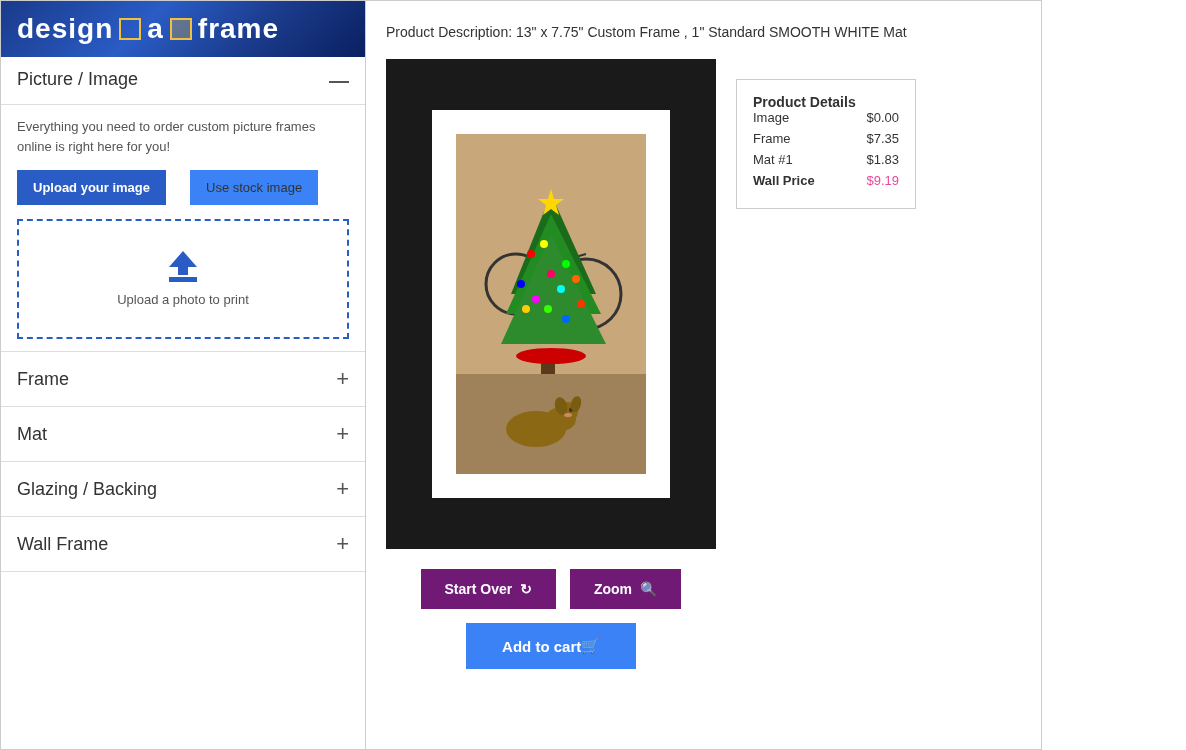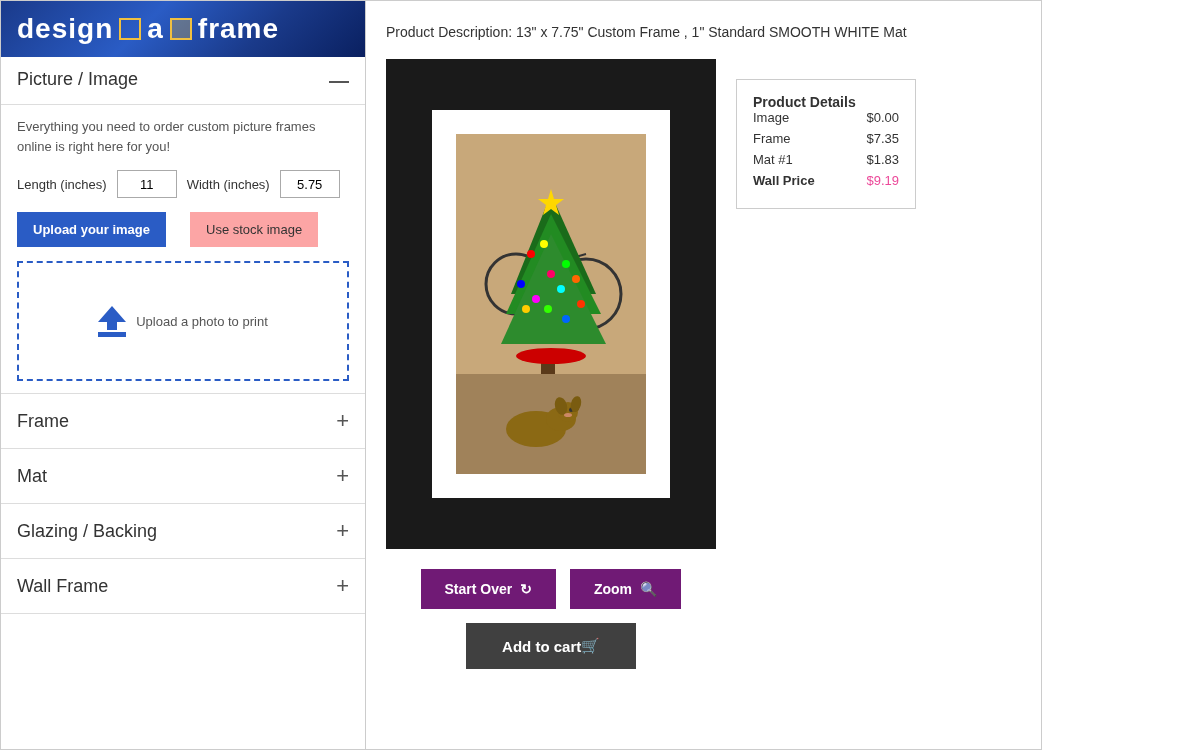--- a/index.html
+++ b/index.html
@@ -37,27 +37,27 @@
       width: 60px; height: 28px; border: 1px solid #aaa; padding: 2px 6px;
       font-size: 13px; text-align: center;
     }
 
     .image-buttons { display: flex; gap: 24px; margin-bottom: 14px; }
     .btn-upload-image {
       background: #2a5cc5; color: #fff; border: none; padding: 10px 16px;
       font-size: 13px; cursor: pointer; font-weight: bold;
     }
     .btn-stock-image {
-      background: #fca5a5; color: #333; border: none; padding: 10px 16px;
+      background: #3b82f6; color: #333; border: none; padding: 10px 16px;
       font-size: 13px; cursor: pointer;
     }
 
     .upload-drop-zone {
       border: 2px dashed #2a5cc5; padding: 24px 16px;
-      display: flex; align-items: center; justify-content: center;
+      display: flex; flex-direction: column; align-items: center; justify-content: center;
       gap: 10px; cursor: pointer; min-height: 120px;
     }
     .upload-label { font-size: 13px; color: #555; }
 
     .collapsible-section {
       display: flex; justify-content: space-between; align-items: center;
       padding: 14px 16px; border-bottom: 1px solid #ddd; cursor: pointer;
     }
     .collapsible-section h3 { font-size: 18px; font-weight: normal; color: #333; }
     .plus-icon { font-size: 22px; color: #555; }
@@ -95,21 +95,21 @@
 
     .action-buttons { display: flex; gap: 14px; margin-top: 20px; justify-content: center; }
     .btn-start-over, .btn-zoom {
       background: #701a75; color: #fff; border: none; padding: 12px 24px;
       font-size: 14px; cursor: pointer; display: flex; align-items: center; gap: 8px;
       font-weight: bold;
     }
 
     .add-to-cart-row { display: flex; justify-content: center; margin-top: 14px; }
     .btn-add-to-cart {
-      background: #404040; color: #fff; border: none; padding: 14px 36px;
+      background: #3b82f6; color: #fff; border: none; padding: 14px 36px;
       font-size: 15px; cursor: pointer; display: flex; align-items: center; 
       font-weight: bold;
     }
 
     .upload-arrow {
       display: flex; flex-direction: column; align-items: center;
     }
     .arrow-up {
       width: 0; height: 0;
       border-left: 14px solid transparent;
@@ -144,26 +144,20 @@
     </div>
 
     <div class="section-header">
       <h2>Picture / Image</h2>
       <span class="section-icon">—</span>
     </div>
 
     <div class="picture-section">
       <p class="description-text">Everything you need to order custom picture frames online is right here for you!</p>
 
-      <div class="dimensions-row">
-        <span class="dim-label">Length (inches)</span>
-        <input class="dim-input" type="text" value="11" style="">
-        <span class="dim-label">Width (inches)</span>
-        <input class="dim-input" type="text" value="5.75" style="">
-      </div>
 
       <div class="image-buttons">
         <button class="btn-upload-image">Upload your image</button>
         <button class="btn-stock-image">Use stock image</button>
       </div>
 
       <div class="upload-drop-zone">
         <div class="upload-arrow">
           <div class="arrow-up"></div>
           <div class="arrow-stem"></div>

